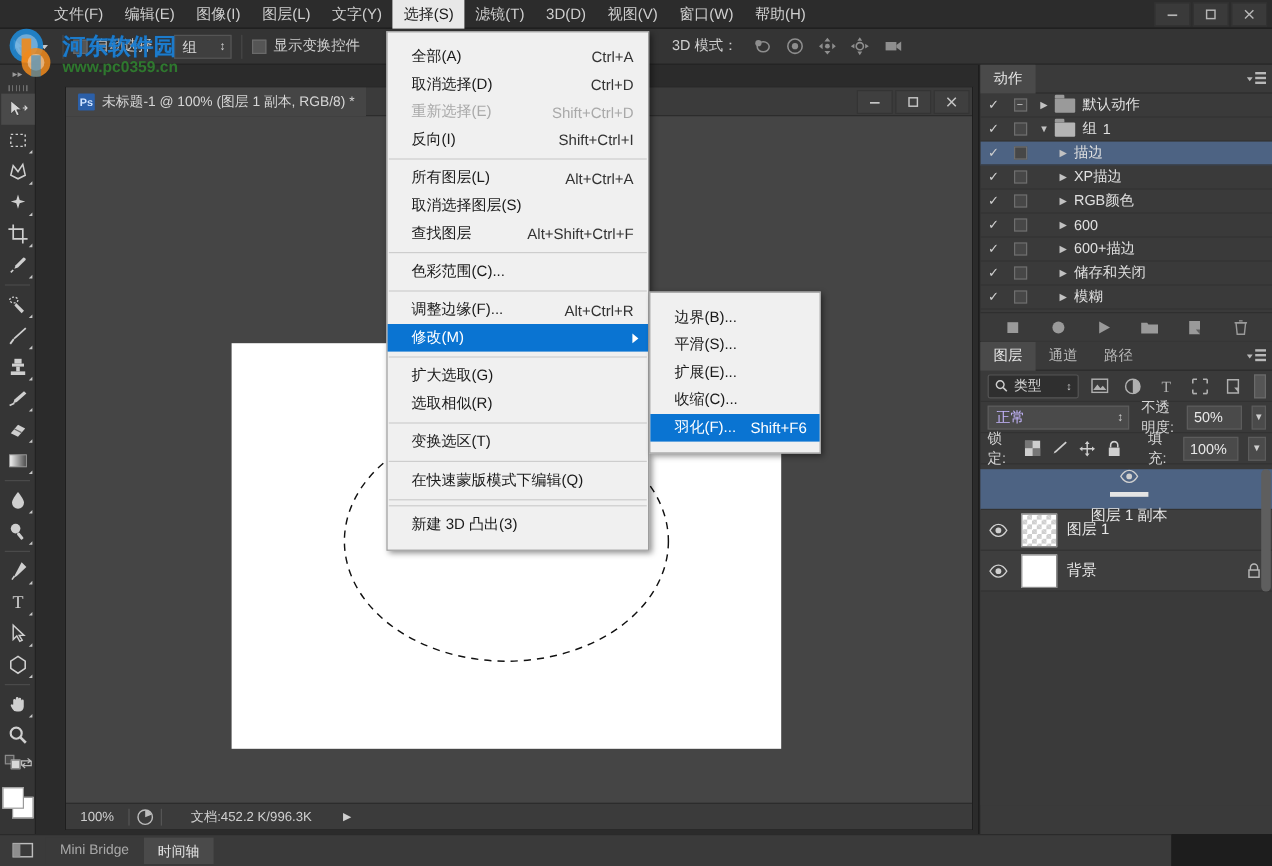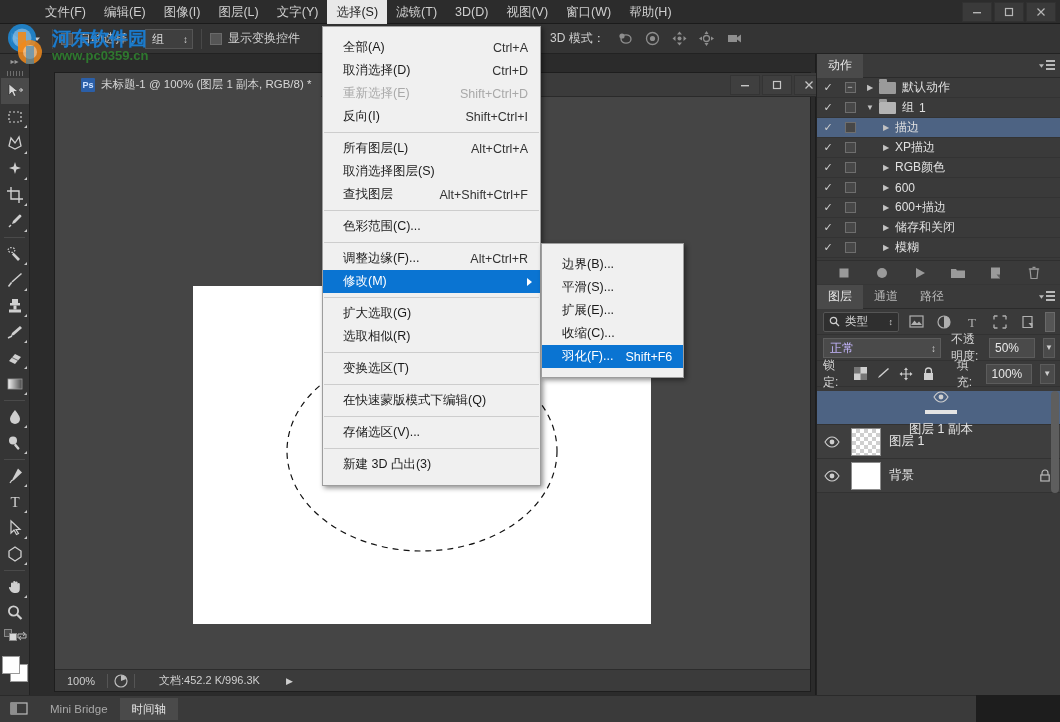--- a/index.html
+++ b/index.html
@@ -112,21 +112,21 @@
   
   #docarea {
     position: absolute; left: 30px; top: 54px; width: 785px; height: 641px;
     background: #2b2b2b;
   }
   #docwin {
     position: absolute; left: 24px; top: 18px; width: 757px; height: 620px;
     background: #454545; border: 1px solid #1e1e1e;
   }
   #doctab {
-    position: absolute; left: 16px; top: 0; width: 755px; height: 24px;
+    position: absolute; left: 0; top: 0; width: 755px; height: 24px;
     background: #3b3b3b; border-bottom: 1px solid #2a2a2a;
     display: flex; align-items: center;
   }
   #doctab .tab {
     height: 24px; display:flex; align-items:center; gap:6px;
     padding: 0 10px; background: #454545; font-size: 11.5px; color: #d6d6d6;
     white-space: nowrap;
   }
   .psbadge {
     width: 14px; height: 14px; background: #2b5fa8; color: #cfe3ff;
@@ -420,21 +420,21 @@
       <div class="opt-sep"></div>
       <div class="align-btn">
         <svg width="16" height="16" viewBox="0 0 16 16">
             <rect x="3" y="3" width="3" height="10" fill="#8e8e8e"></rect>
             <rect x="8" y="4" width="3" height="8" fill="#8e8e8e"></rect>
           </svg>
       </div>
     </div>
 
     <div class="opt-sep" style="margin-left:14px;"></div>
-    <span class="opt-label" style="margin-left:6px;text-align:right;">3D 模式：</span>
+    <span class="opt-label" style="margin-left:16px;text-align:right;">3D 模式：</span>
     <div class="mode3d-icons" style="margin-left:10px;">
       <div class="align-btn">
         <svg width="17" height="17" viewBox="0 0 17 17">
             <ellipse cx="9" cy="9" rx="5" ry="4.2" fill="none" stroke="#8e8e8e" stroke-width="1.3"></ellipse>
             <circle cx="5" cy="6" r="2.6" fill="#8e8e8e"></circle>
           </svg>
       </div>
       <div class="align-btn">
         <svg width="17" height="17" viewBox="0 0 17 17">
             <circle cx="8.5" cy="8.5" r="6" fill="none" stroke="#8e8e8e" stroke-width="1.3"></circle>
@@ -1012,23 +1012,20 @@
       </div>
       <div class="dd-sep"></div>
       <div class="dd-item">
         <span class="lbl">变换选区(T)</span>
       </div>
       <div class="dd-sep"></div>
       <div class="dd-item">
         <span class="lbl">在快速蒙版模式下编辑(Q)</span>
       </div>
       <div class="dd-sep"></div>
-      <div class="dd-item">
-        <span class="lbl">存储选区(V)...</span>
-      </div>
       <div class="dd-sep"></div>
       <div class="dd-item">
         <span class="lbl">新建 3D 凸出(3)</span>
       </div>
     </div>
 
   <div class="dropdown" id="modify-submenu" style="left:541px; top:243px; width:143px;">
       <div class="dd-item">
         <span class="lbl">边界(B)...</span>
       </div>

